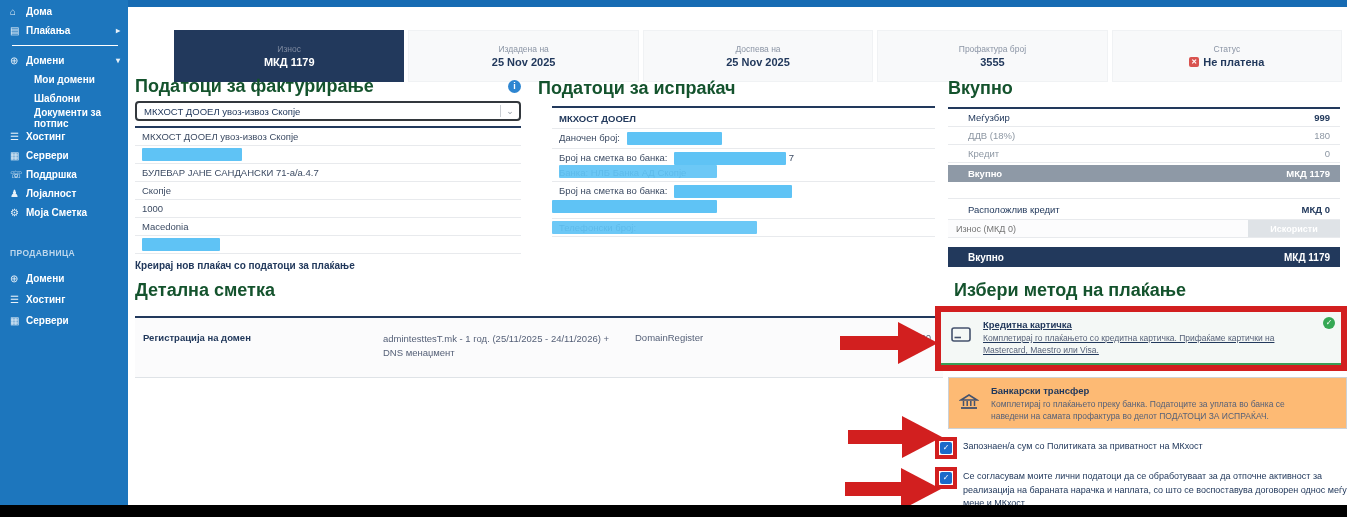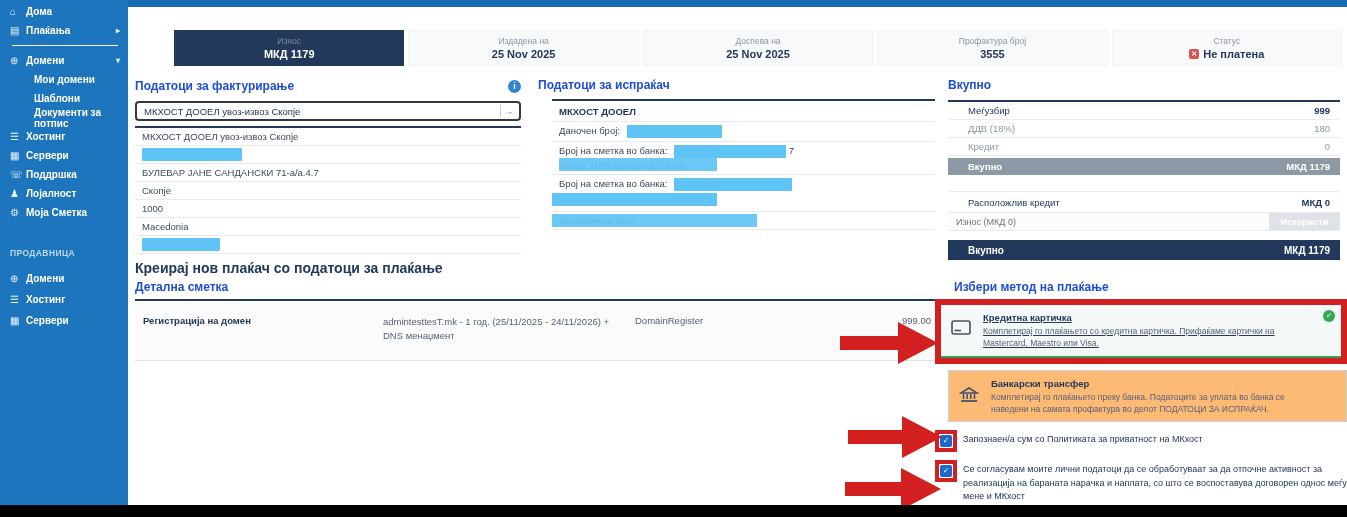--- a/index.html
+++ b/index.html
@@ -17,55 +17,55 @@
   .s-sub { padding-left:34px; }
   .s-sep { height:1px; background:#fff; margin:5px 10px 5px 12px; }
   .s-section { color:#bcd6ec; font-size:8.5px; font-weight:bold; letter-spacing:.4px;
                padding:0 10px; margin:26px 0 10px; }
   .s-shop { height:21px; }
 
   
   .main { position:absolute; left:128px; top:0; width:1219px; height:505px; background:#fff; }
   .topbar { position:absolute; left:0; top:0; width:1219px; height:7px; background:#176bb3; }
 
-  .cards { position:absolute; left:2px; top:30px; width:1212px; height:36px;
+  .cards { position:absolute; left:2px; top:30px; width:1212px; height:52px;
            display:flex; gap:4px;padding-left:44px; }
   .card { flex:1; background:#f8f9fa; border:1px solid #f0f2f4; display:flex;
           flex-direction:column; align-items:center; justify-content:center; gap:2px; }
   .card.dark { background:#22395c; border-color:#22395c; }
   .card .c-lbl { font-size:8.5px; color:#8b95a5; }
   .card.dark .c-lbl { color:#7f8aa0; }
   .card .c-val { font-size:11px; font-weight:bold; color:#22395c; }
   .card.dark .c-val { color:#fff; }
   .status-val { display:flex; align-items:center; gap:4px; }
   .x-ico { width:10px; height:10px; background:#d9534f; border-radius:2px; color:#fff;
            font-size:7px; line-height:10px; text-align:center; font-weight:bold; }
 
-  .h2 { font-size:12px; font-weight:bold; color:#1d4ed8; }
+  .h2 { font-size:18px; font-weight:bold; color:#14532d; }
 
   
   .colA { position:absolute; left:7px;  top:78px; width:386px; }
   .colB { position:absolute; left:410px; top:78px; width:397px; }
   .colC { position:absolute; left:820px; top:78px; width:392px; }
 
   .colA-head { display:flex; justify-content:space-between; align-items:center; height:16px; }
   .info-ico { width:13px; height:13px; border-radius:50%; background:#2e86d1; color:#fff;
               font-size:9px; font-weight:bold; text-align:center; line-height:13px; cursor:pointer; }
 
   .select { margin-top:7px; height:20px; border:2px solid #33383d; border-radius:4px;
             display:flex; align-items:center; font-size:9.5px; padding-left:7px;
             color:#22395c; background:#fff; cursor:pointer; }
   .select .sel-div { margin-left:auto; width:1px; height:12px; background:#c9cdd2; }
   .select .sel-chev { width:18px; text-align:center; color:#9aa1a9; font-size:9px; }
 
   .blist { margin-top:5px; border-top:2px solid #22395c; }
   .brow { height:18px; display:flex; align-items:center; font-size:9.5px;
           border-bottom:1px solid #e8eaed; padding-left:7px; color:#3c4b63; position:relative; }
   .redact { background:#5fc3f5; height:13px; border-radius:1px; display:inline-block; }
-  .create-link { margin-top:6px; font-size:14px; font-weight:bold; color:#22395c; cursor:pointer; }
+  .create-link { margin-top:6px; font-size:10px; font-weight:bold; color:#22395c; cursor:pointer; }
 
   .stable { margin-top:7px; border-top:2px solid #22395c;margin-left:14px; }
   .srow { border-bottom:1px solid #e8eaed; font-size:9.5px; color:#3c4b63;
           padding:3px 0 3px 7px; position:relative; }
   .srow.company { font-weight:bold; color:#22395c; padding:5px 0 4px 7px; }
   .ovl { position:absolute; background:#5fc3f5; height:13px; border-radius:1px; opacity:.92; }
 
   
   .tot-head { border-bottom:2px solid #22395c; padding-bottom:8px; }
   .t-row { display:flex; justify-content:space-between; align-items:center; height:18px;
@@ -75,29 +75,29 @@
   .t-bar { display:flex; justify-content:space-between; align-items:center; height:17px;
            padding:0 10px 0 20px; background:#8e99a6; color:#fff; font-size:9.5px;
            font-weight:bold; margin-top:2px; }
   .credit-row { display:flex; justify-content:space-between; align-items:center; height:22px;
                 padding:0 10px 0 20px; border-top:1px solid #e8eaed; border-bottom:1px solid #e8eaed;
                 font-size:9.5px; margin-top:16px; }
   .credit-row .t-val { font-weight:bold; }
   .use-row { display:flex; height:18px; border-bottom:1px solid #e8eaed;justify-content:flex-end; }
   .use-row input { flex:1; border:none; background:#fcfcfd; font-size:9px; padding-left:8px;
                    color:#9aa3ad; outline:none; font-family:"Liberation Sans",sans-serif; }
-  .use-btn { width:71px; background:#dfe3e7; color:#fff; font-size:9px; font-weight:bold;
+  .use-btn { width:92px; background:#dfe3e7; color:#fff; font-size:9px; font-weight:bold;
              border:none; cursor:default; }
   .grand { display:flex; justify-content:space-between; align-items:center; height:20px;
            padding:0 10px 0 20px; background:#22395c; color:#fff; font-size:10px;
            font-weight:bold; margin-top:9px; }
 
   
   .detail { position:absolute; left:7px; top:280px; width:808px; }
-  .detail-head { padding-bottom:5px; border-bottom:2px solid #22395c; }
+  .detail-head { padding-bottom:15px; border-bottom:2px solid #22395c; }
   .d-row { display:flex; background:#fbfbfc; border-bottom:1px solid #dfe3e7;
            padding:14px 8px 16px 8px; font-size:9.5px; }
   .d-name { width:240px; font-weight:bold; color:#22395c; }
   .d-desc { width:240px; color:#5b6activ
 7d; color:#566178; line-height:1.5; }
   .d-type { width:200px; color:#566178; padding-left:12px; }
   .d-amt  { flex:1; text-align:right; color:#566178; padding-right:4px; }
 
   
   .payment { position:absolute; left:807px; top:280px; width:412px; }

